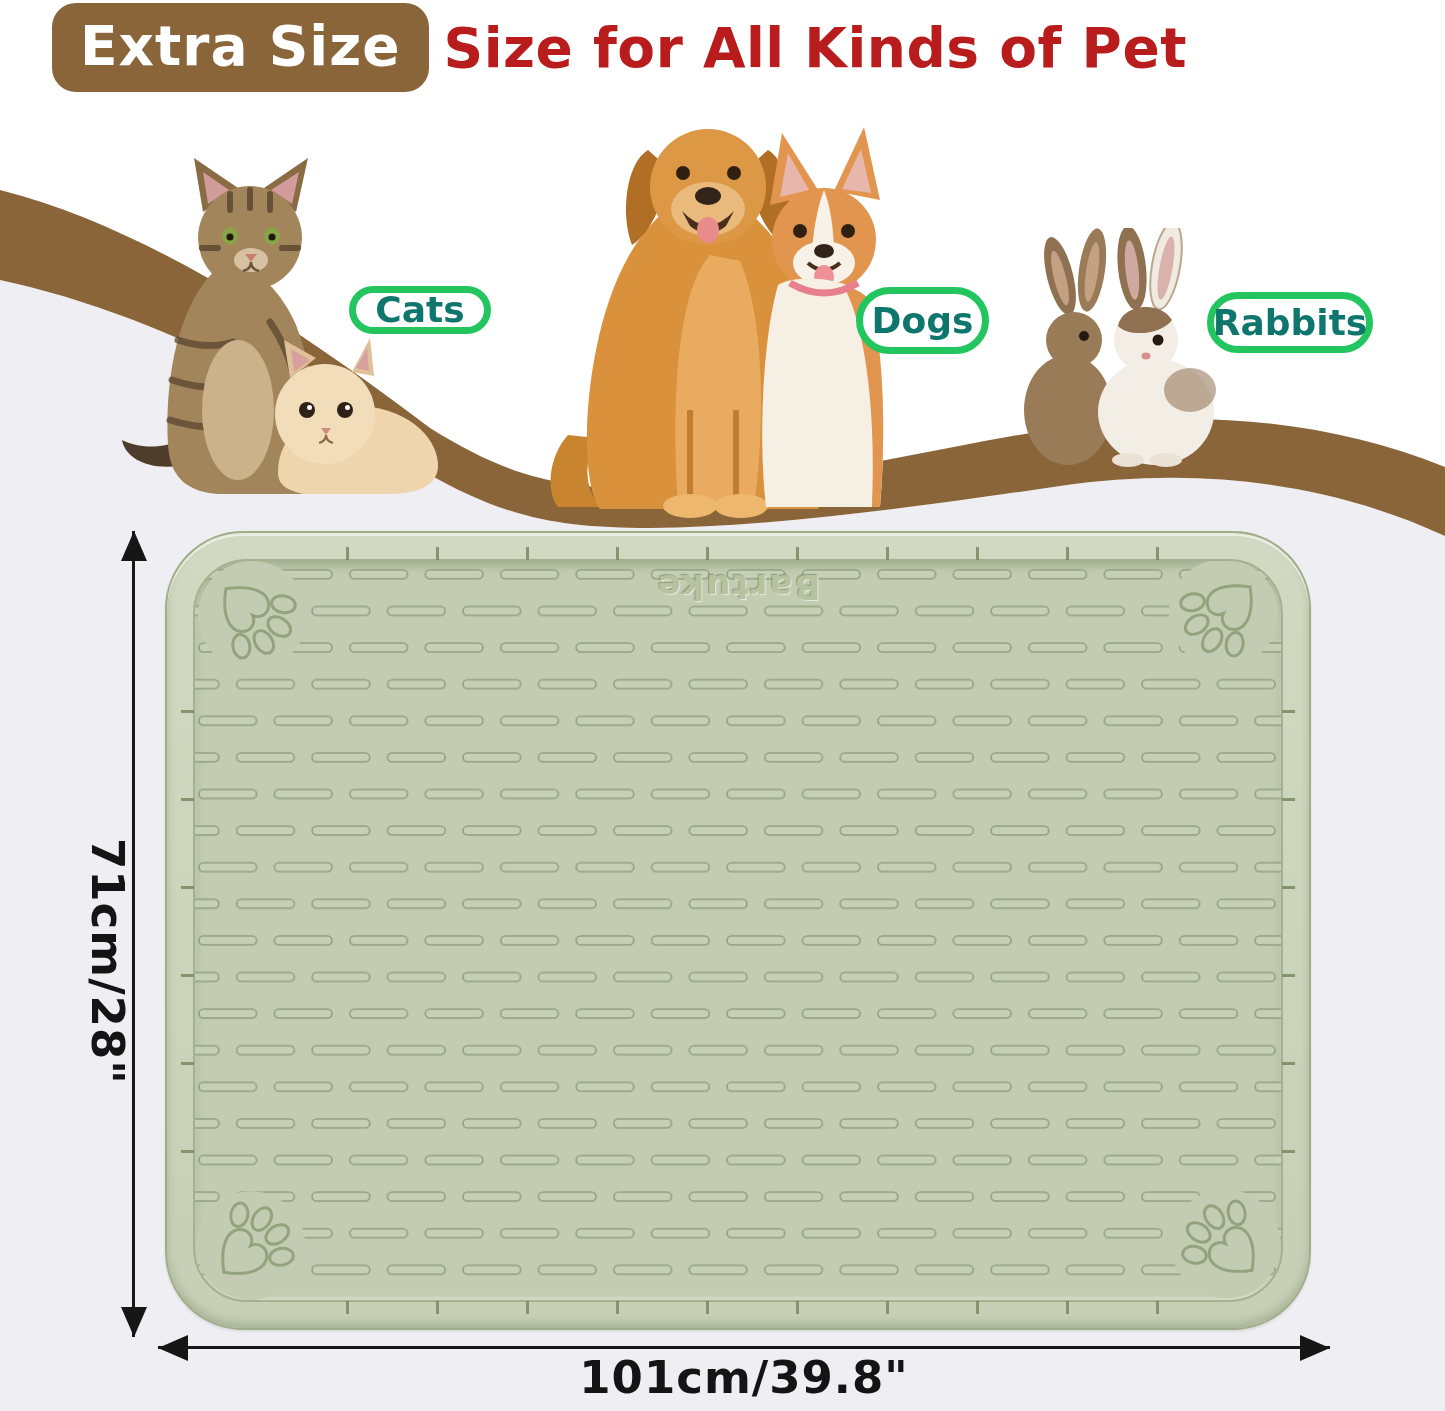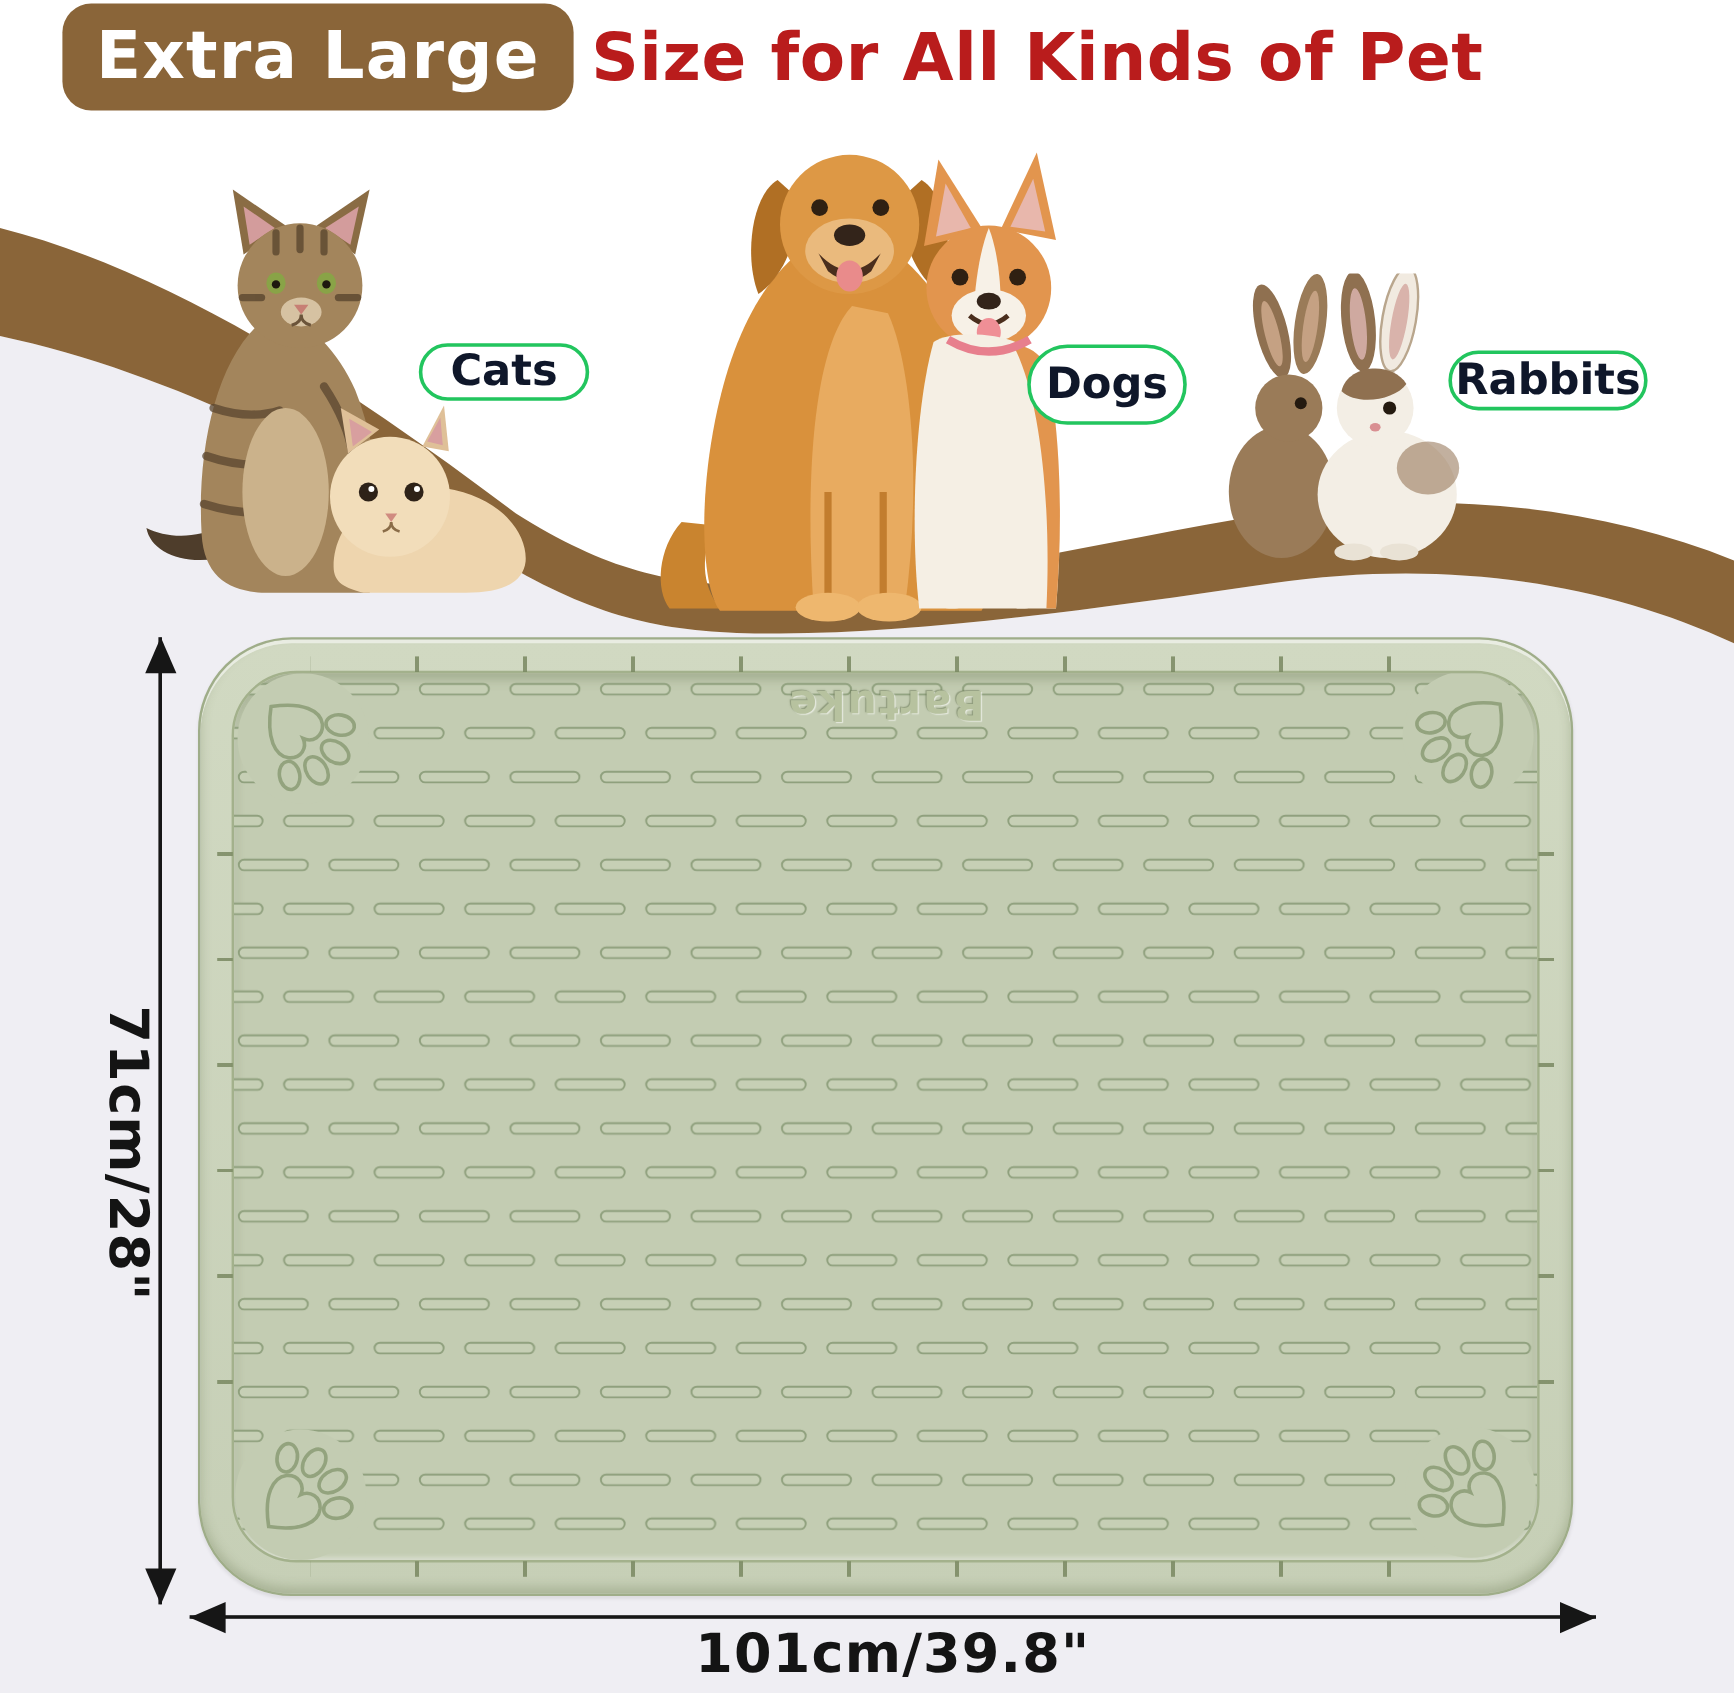--- a/index.html
+++ b/index.html
@@ -26,27 +26,27 @@
 
   
   .art { position:absolute; z-index:1; }
   .cats-art    { left:118px; top:150px; }
   .dogs-art    { left:528px; top:105px; }
   .rabbits-art { left:1008px; top:228px; }
 
   
   .pill {
     position:absolute; z-index:6; background:#ffffff;
-    border:3px solid #22c55e; border-radius:40px;
-    color:#0f172a; font-weight:bold; font-size:36px;
+    border:7px solid #22c55e; border-radius:40px;
+    color:#0f766e; font-weight:bold; font-size:36px;
     display:flex; align-items:center; justify-content:center; line-height:1;
   }
   .pill-cats    { left:349px;  top:286px; width:142px; height:48px; }
   .pill-dogs    { left:856px;  top:287px; width:133px; height:67px; }
-  .pill-rabbits { left:1207px; top:292px; width:166px; height:50px; }
+  .pill-rabbits { left:1207px; top:292px; width:166px; height:61px; }
 
   
   .mat {
     position:absolute; z-index:2; left:165px; top:531px; width:1146px; height:799px;
     border-radius:78px;
     background:linear-gradient(180deg,#d1d9c2,#c6cfb6);
     border:2px solid #9fad89;
     box-shadow: inset 0 3px 0 rgba(255,255,255,.55), inset 0 -5px 9px rgba(92,108,70,.28),
                 0 2px 3px rgba(0,0,0,.08);
   }
@@ -108,21 +108,21 @@
     <path fill="#efeef3" d="M0,280 C150,312 295,390 425,472 C505,518 560,528 650,528
          C770,527 910,508 1060,486 C1200,466 1330,483 1445,536
          L1445,1411 L0,1411 Z"></path>
     <path fill="#8a6539" d="M0,190 C150,228 300,330 430,428 C510,478 560,488 650,489
          C770,490 910,452 1060,428 C1200,408 1330,421 1445,467
          L1445,536 C1330,483 1200,466 1060,486 C910,508 770,527 650,528
          C560,528 505,518 425,472 C295,390 150,312 0,280 Z"></path>
   </svg>
 
   <div class="title-row">
-    <span class="badge">Extra Large</span>
+    <span class="badge">Extra Size</span>
     <span class="heading-rest">Size for All Kinds of Pet</span>
   </div>
 
   <svg class="art cats-art" width="330" height="345" viewBox="0 0 330 345">
     <path d="M78,312 C40,324 8,312 4,290 C20,298 44,300 68,288 Z" fill="#4e3d2b"></path>
     <path d="M100,118 C62,150 46,225 50,295 C52,330 72,342 100,344 L190,344
              C205,320 202,235 178,175 C162,138 128,104 100,118 Z" fill="#a3855c"></path>
     <g stroke="#5a462f" stroke-width="7" fill="none" stroke-linecap="round" opacity="0.75">
       <path d="M60,190 q30,10 55,2"></path>
       <path d="M54,230 q35,12 65,4"></path>

